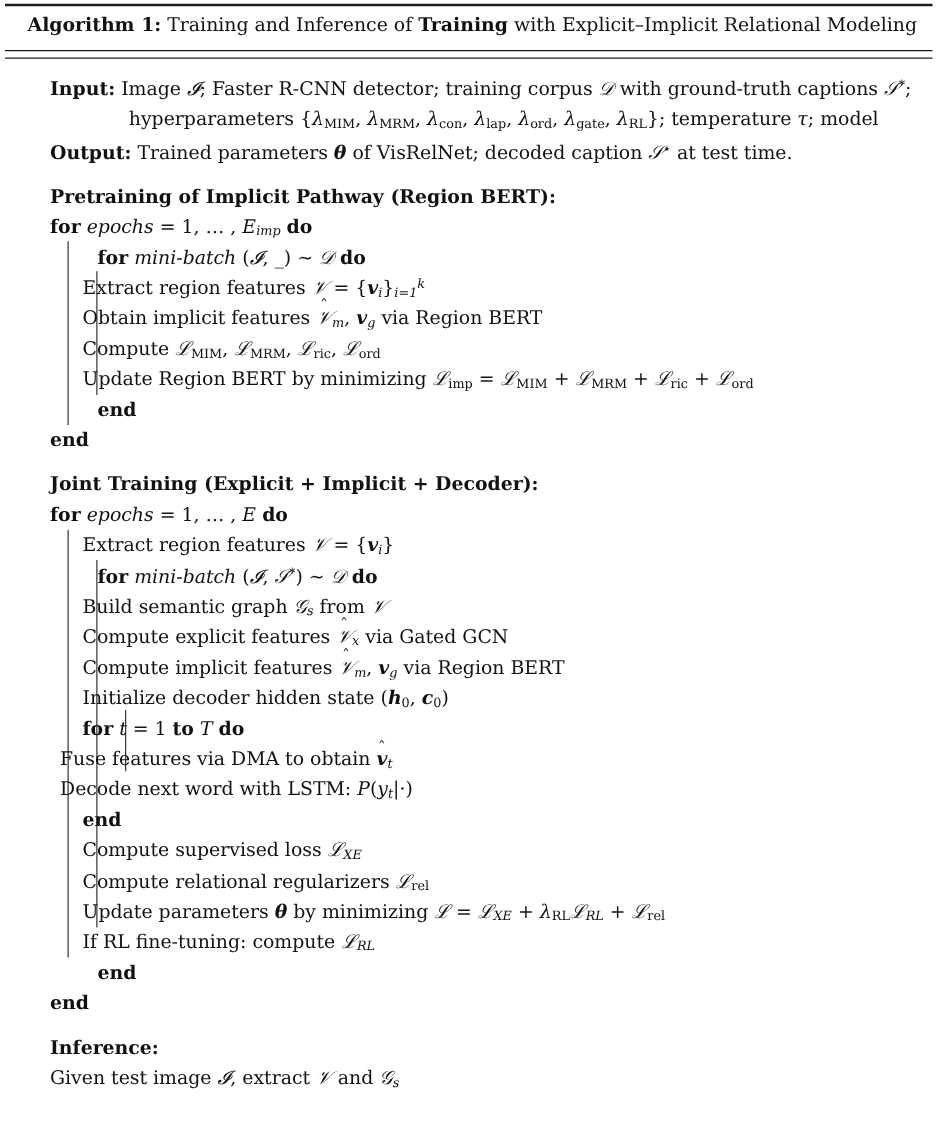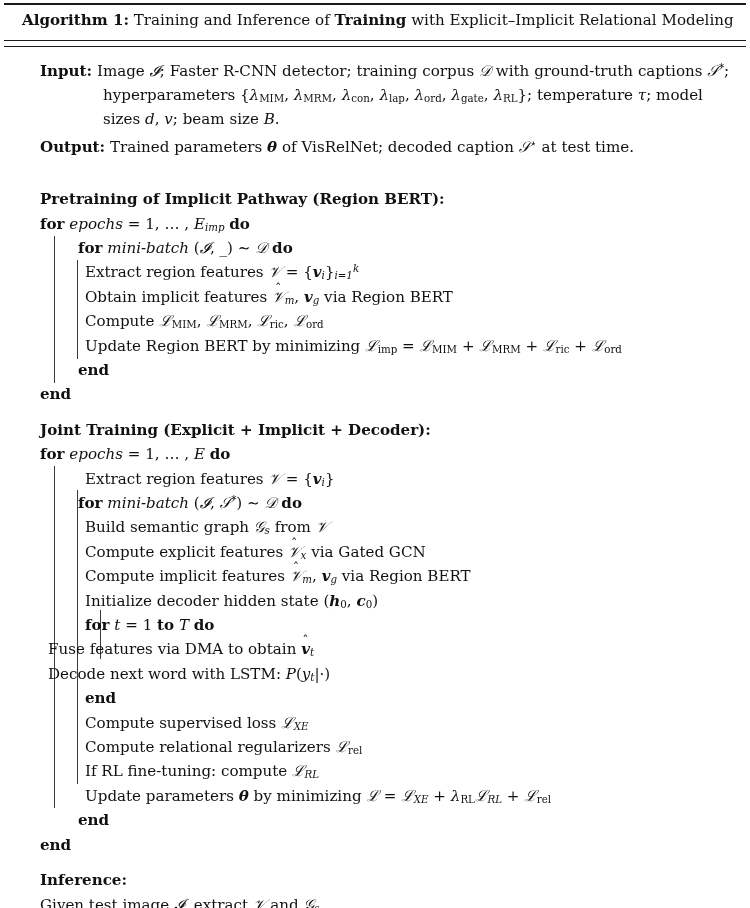--- a/index.html
+++ b/index.html
@@ -70,26 +70,26 @@
     padding-left: 103px;
   }
   .io-lbl { font-weight: bold; margin-top: 28px; }
 
   
   .sec {
     padding-left: 40px;
     font-weight: bold;
     margin-top: 11px;
   }
-  .sec.first { margin-top: 28px; }
+  .sec.first { margin-top: 10px; }
 
   
   .d0 { padding-left: 40px; }
   .d1 { padding-left: 78px; }
-  .d2 { padding-left: 85px; }
+  .d2 { padding-left: 66px; }
   .d3 { padding-left: 48px; }
 
   
   .guide {
     position: absolute;
     width: 1.1px;
     background: #3a3a3a;
   }
 
   .kw { font-weight: bold; }
@@ -136,23 +136,20 @@
 
   <div class="body">
 
     <div class="ln io" style="margin-top:6px;">
       <span class="io-lbl">Input:</span>
       <span>Image <span class="cal">𝓘</span>; Faster R-CNN detector; training corpus <span class="cal">𝒟</span> with ground-truth captions <span class="cal">𝒮</span><sup>*</sup>;</span>
     </div>
     <div class="ln io-cont">
       <span>hyperparameters {<span class="mi">λ</span><sub>MIM</sub>, <span class="mi">λ</span><sub>MRM</sub>, <span class="mi">λ</span><sub>con</sub>, <span class="mi">λ</span><sub>lap</sub>, <span class="mi">λ</span><sub>ord</sub>, <span class="mi">λ</span><sub>gate</sub>, <span class="mi">λ</span><sub>RL</sub>}; temperature <span class="mi">τ</span>; model</span>
     </div>
-    <div class="ln io-cont">
-      <span>sizes <span class="mi">d</span>, <span class="mi">v</span>; beam size <span class="mi">B</span>.</span>
-    </div>
 
     <div class="ln io" style="margin-top:3px;">
       <span class="io-lbl">Output:</span>
       <span>Trained parameters <span class="mi" style="font-weight:bold;">θ</span> of VisRelNet; decoded caption <span class="cal">𝒮</span><sup>⋆</sup> at test time.</span>
     </div>
 
     <div class="ln sec first">Pretraining of Implicit Pathway (Region BERT):</div>
 
     <div style="position:relative;">
 
@@ -226,24 +223,24 @@
       <div class="ln d2">
         <span class="kw">end</span>
       </div>
       <div class="ln d2">
         Compute supervised loss <span class="cal">ℒ</span><sub class="subit">XE</sub>
       </div>
       <div class="ln d2">
         Compute relational regularizers <span class="cal">ℒ</span><sub>rel</sub>
       </div>
       <div class="ln d2">
+        Update parameters <span class="mi" style="font-weight:bold;">θ</span> by minimizing <span class="cal">ℒ</span> = <span class="cal">ℒ</span><sub class="subit">XE</sub> + <span class="mi">λ</span><sub>RL</sub><span class="cal">ℒ</span><sub class="subit">RL</sub> + <span class="cal">ℒ</span><sub>rel</sub>
+      </div>
+      <div class="ln d2">
         If RL fine-tuning: compute <span class="cal">ℒ</span><sub class="subit">RL</sub>
-      </div>
-      <div class="ln d2">
-        Update parameters <span class="mi" style="font-weight:bold;">θ</span> by minimizing <span class="cal">ℒ</span> = <span class="cal">ℒ</span><sub class="subit">XE</sub> + <span class="mi">λ</span><sub>RL</sub><span class="cal">ℒ</span><sub class="subit">RL</sub> + <span class="cal">ℒ</span><sub>rel</sub>
       </div>
       <div class="ln d1">
         <span class="kw">end</span>
       </div>
       <div class="ln d0">
         <span class="kw">end</span>
       </div>
     </div>
 
     <div class="ln sec">Inference:</div>

